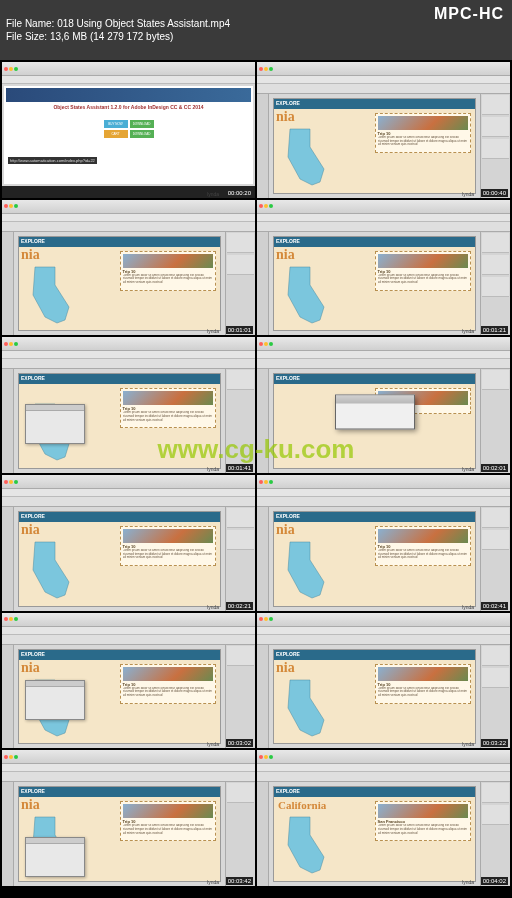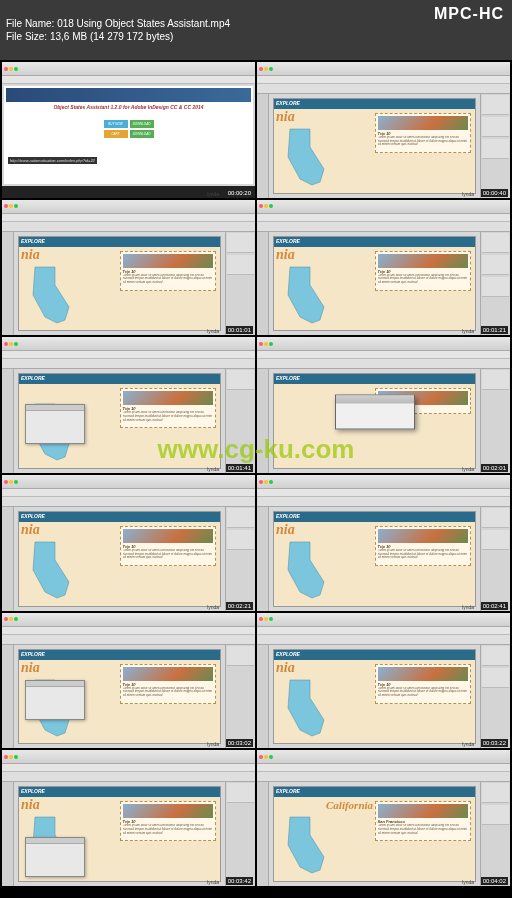--- a/index.html
+++ b/index.html
@@ -68,21 +68,20 @@
 }
 .app-tools {
   height: 10px;
   background: #dfdfdf;
   border-bottom: 1px solid #aaa;
 }
 .canvas-area {
   flex: 1;
   display: flex;
   position: relative;
-  font-style: italic;
 }
 .side-panel {
   width: 12px;
   background: #d0d0d0;
   border-right: 1px solid #aaa;
 }
 .right-panel {
   width: 30px;
   background: #d4d4d4;
   border-left: 1px solid #aaa;
@@ -111,21 +110,20 @@
   font-weight: bold;
 }
 .cali-title {
   position: absolute;
   top: 12px;
   left: 4px;
   font-family: Georgia, serif;
   font-size: 11px;
   color: #d4893a;
   font-weight: bold;
-  margin-left: 48px;
 }
 .cali-partial {
   font-family: Georgia, serif;
   font-size: 14px;
   color: #d4893a;
   font-weight: bold;
   position: absolute;
   top: 10px;
   left: 2px;
 }

